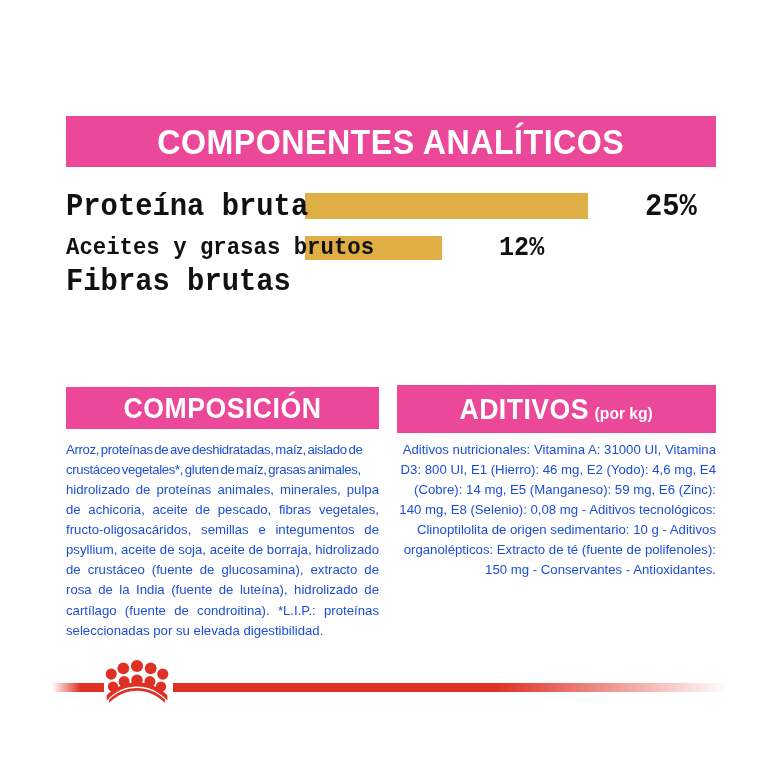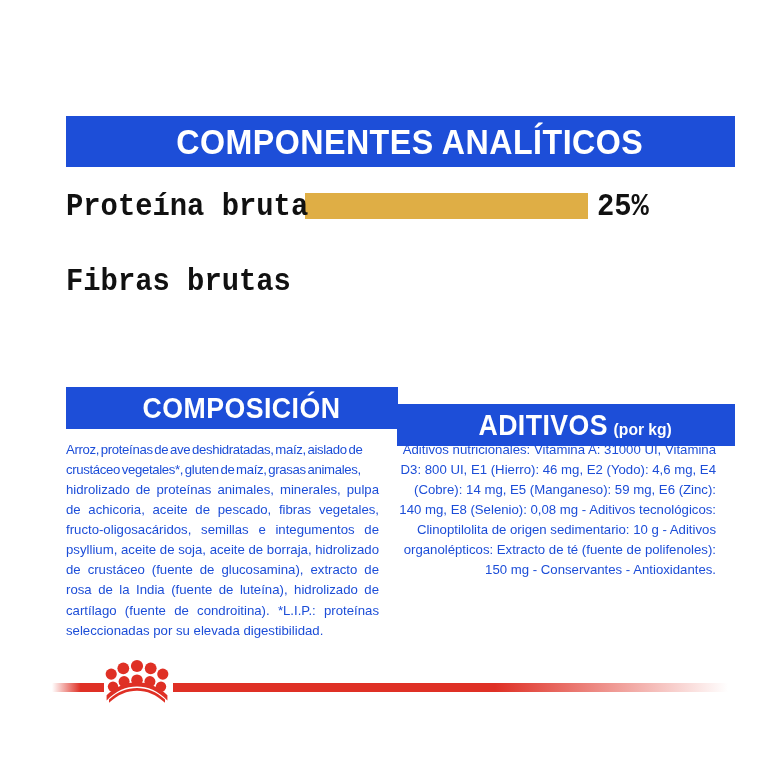--- a/index.html
+++ b/index.html
@@ -18,26 +18,25 @@
   .page {
     position: absolute;
     inset: 0;
     width: 780px;
     height: 780px;
   }
 
   
   .banner {
     position: absolute;
-    background: #1d4ed8;
+    background: #ec4899;
     display: flex;
     align-items: center;
     justify-content: center;
     overflow: hidden;
-    padding-left: 19px;
   }
   .banner-title {
     color: #ffffff;
     font-weight: 700;
     letter-spacing: 0.5px;
     white-space: nowrap;
     font-stretch: condensed;
     transform: scaleX(0.92);
     transform-origin: center;
     line-height: 1;
@@ -58,23 +57,23 @@
     top: 387px;
     width: 313px;
     height: 42px;
   }
   #composition-banner .banner-title {
     font-size: 29px;
   }
 
   #additives-banner {
     left: 397px;
-    top: 404px;
+    top: 385px;
     width: 319px;
-    height: 42px;
+    height: 48px;
   }
   #additives-banner .banner-title {
     font-size: 29px;
     display: flex;
     align-items: baseline;
     gap: 6px;
   }
   .banner-sub {
     font-size: 17px;
     font-weight: 700;
@@ -113,20 +112,21 @@
     flex: 0 0 239px;
   }
   .chart-row-0 .chart-label { font-size: 31px; }
   .chart-row-1 .chart-label { font-size: 24px; }
   .chart-row-2 .chart-label { font-size: 31px; }
 
   .bar-wrap {
     display: flex;
     align-items: center;
     flex: 1 1 auto;
+    gap: 48px;
   }
   .bar {
     background: #dfae45;
     flex: 0 0 auto;
   }
   .chart-row-0 .bar { height: 26px; }
   .chart-row-1 .bar { height: 24px; }
   .chart-row-2 .bar { height: 26px; }
 
   .bar-value {
@@ -210,20 +210,27 @@
   <div id="analytics-chart">
 
     <div class="chart-row chart-row-0">
       <div class="chart-label">Proteína bruta</div>
       <div class="bar-wrap">
         <div class="bar" id="bar-0" style="width: 283px;"></div>
         <div class="bar-value">25%</div>
       </div>
     </div>
 
+    <div class="chart-row chart-row-1">
+      <div class="chart-label">Aceites y grasas brutos</div>
+      <div class="bar-wrap">
+        <div class="bar" id="bar-1" style="width: 137px;"></div>
+        <div class="bar-value">12%</div>
+      </div>
+    </div>
 
     <div class="chart-row chart-row-2">
       <div class="chart-label">Fibras brutas</div>
     </div>
 
   </div>
 
   <div class="banner" id="composition-banner">
     <div class="banner-title">COMPOSICIÓN</div>
   </div>

